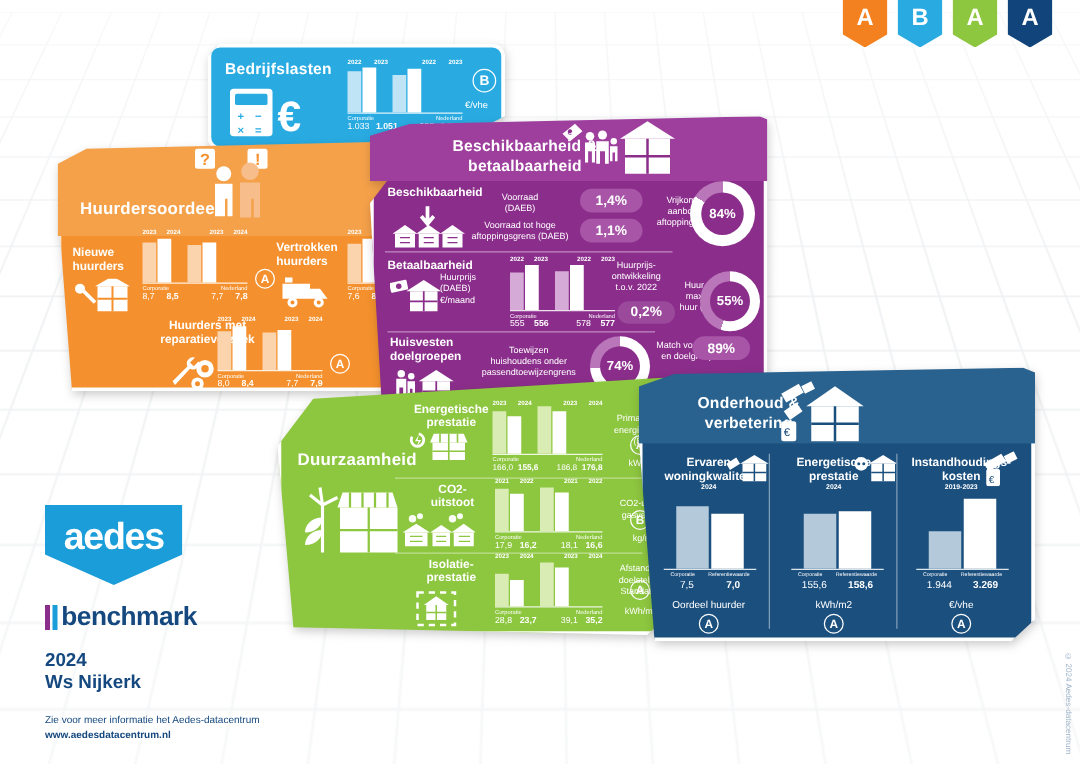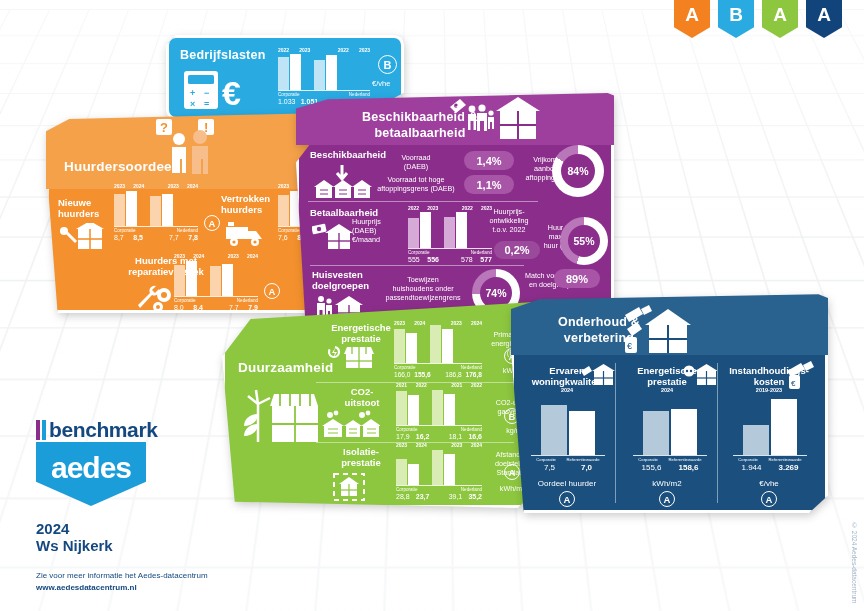--- a/index.html
+++ b/index.html
@@ -767,27 +767,27 @@
       <div class="vals" style="font-size:8px; justify-content:space-around;">
         <span>1.944</span>
         <b>3.269</b>
       </div>
     </div>
     <div class="cap" style="left:214px; top:186px; width:88px; font-size:8px;">€/vhe</div>
     <div class="grade" style="left:250px; top:198px;">A</div>
   </div>
 
   <div id="brand">
+    <div id="aedes-logo">
+      <div class="word">aedes</div>
+    </div>
     <div id="bm">
       <div class="bar1"></div>
       <div class="bar2"></div>
       <div class="txt">benchmark</div>
-    </div>
-    <div id="aedes-logo">
-      <div class="word">aedes</div>
     </div>
     <div id="yr">2024</div>
     <div id="corp">Ws Nijkerk</div>
     <div id="info">
       <div>Zie voor meer informatie het Aedes-datacentrum</div>
       <div class="u">www.aedesdatacentrum.nl</div>
     </div>
   </div>
 
   <div id="copyright">© 2024 Aedes-datacentrum</div>

